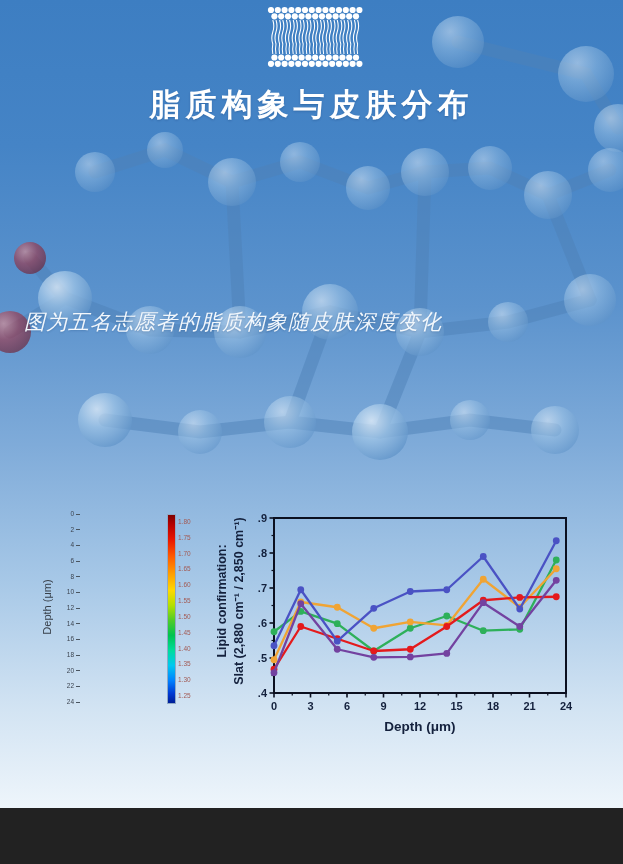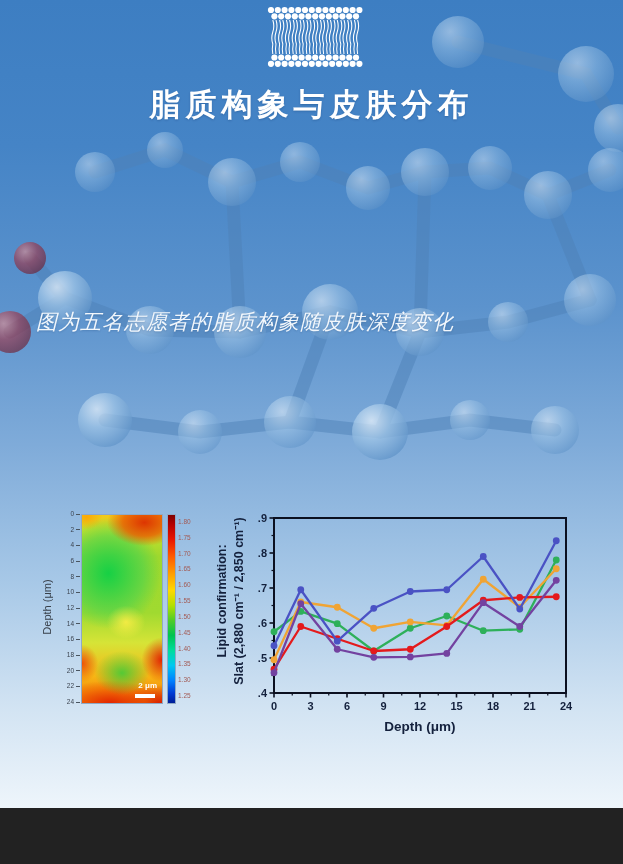--- a/index.html
+++ b/index.html
@@ -15,21 +15,21 @@
     color:#ffffff;font-size:31px;font-weight:bold;letter-spacing:5px;
     text-shadow:0 1px 2px rgba(0,40,90,.25);
   }
   #intro-text{
     position:absolute;left:36px;width:556px;top:168px;
     color:#ffffff;font-size:25px;line-height:44px;font-weight:600;
     text-align:justify;letter-spacing:.5px;
     text-shadow:0 1px 2px rgba(0,40,90,.2);
   }
   #figure-caption{
-    position:absolute;left:36px;top:308px;color:#f2f7fc;
+    position:absolute;left:24px;top:308px;color:#f2f7fc;
     font-size:21px;font-style:italic;font-family:Liberation Mono, monospace;
     letter-spacing:1px;text-shadow:0 1px 2px rgba(0,40,90,.2);
   }
   
   #hm-ylabel{
     position:absolute;left:47px;top:607px;transform:translate(-50%,-50%) rotate(-90deg);
     font-size:11px;color:#38404a;white-space:nowrap;
   }
   #hm-ticks{position:absolute;left:56px;top:514px;width:18px;height:188px;}
   #hm-ticks span{position:absolute;right:0;font-size:6.5px;color:#3c4450;line-height:8px;}
@@ -235,24 +235,20 @@
       <i style="top: 62.1667px;"></i>
       <i style="top: 77.8333px;"></i>
       <i style="top: 93.5px;"></i>
       <i style="top: 109.167px;"></i>
       <i style="top: 124.833px;"></i>
       <i style="top: 140.5px;"></i>
       <i style="top: 156.167px;"></i>
       <i style="top: 171.833px;"></i>
       <i style="top: 187.5px;"></i>
     </div>
-  <div id="heatmap">
-    <span id="hm-scalebar-label">2 μm</span>
-    <div id="hm-scalebar"></div>
-  </div>
   <div id="colorbar"></div>
   <div id="cb-labels">
       <span style="top: 4px;">1.80</span>
       <span style="top: 19.8182px;">1.75</span>
       <span style="top: 35.6364px;">1.70</span>
       <span style="top: 51.4545px;">1.65</span>
       <span style="top: 67.2727px;">1.60</span>
       <span style="top: 83.0909px;">1.55</span>
       <span style="top: 98.9091px;">1.50</span>
       <span style="top: 114.727px;">1.45</span>

